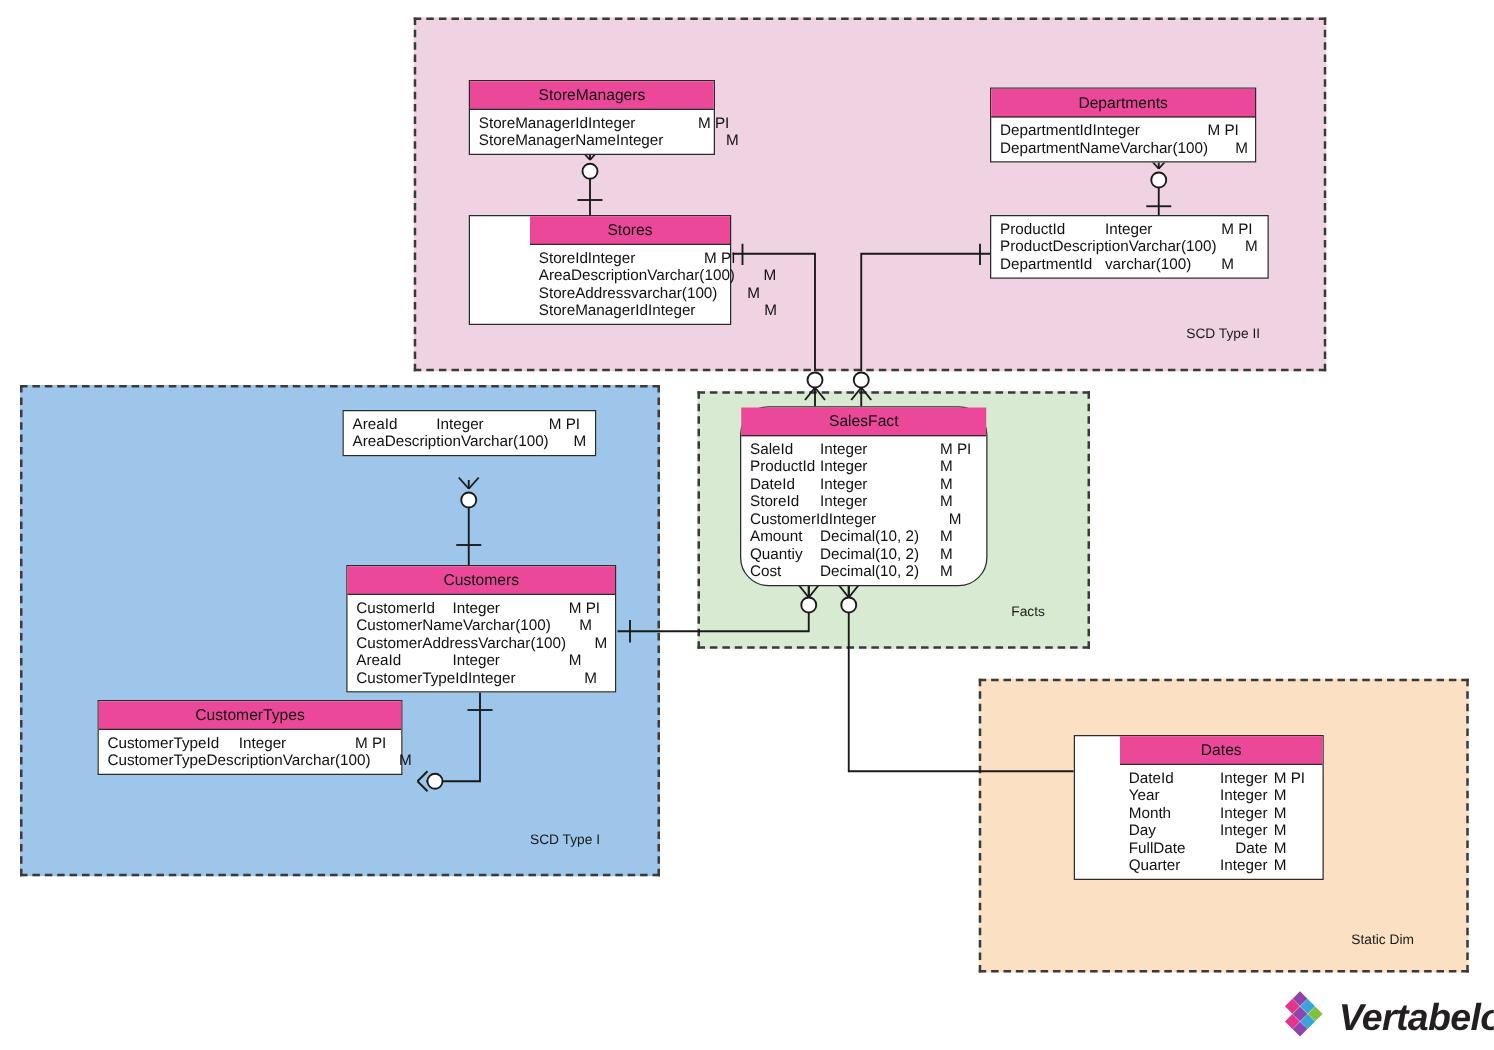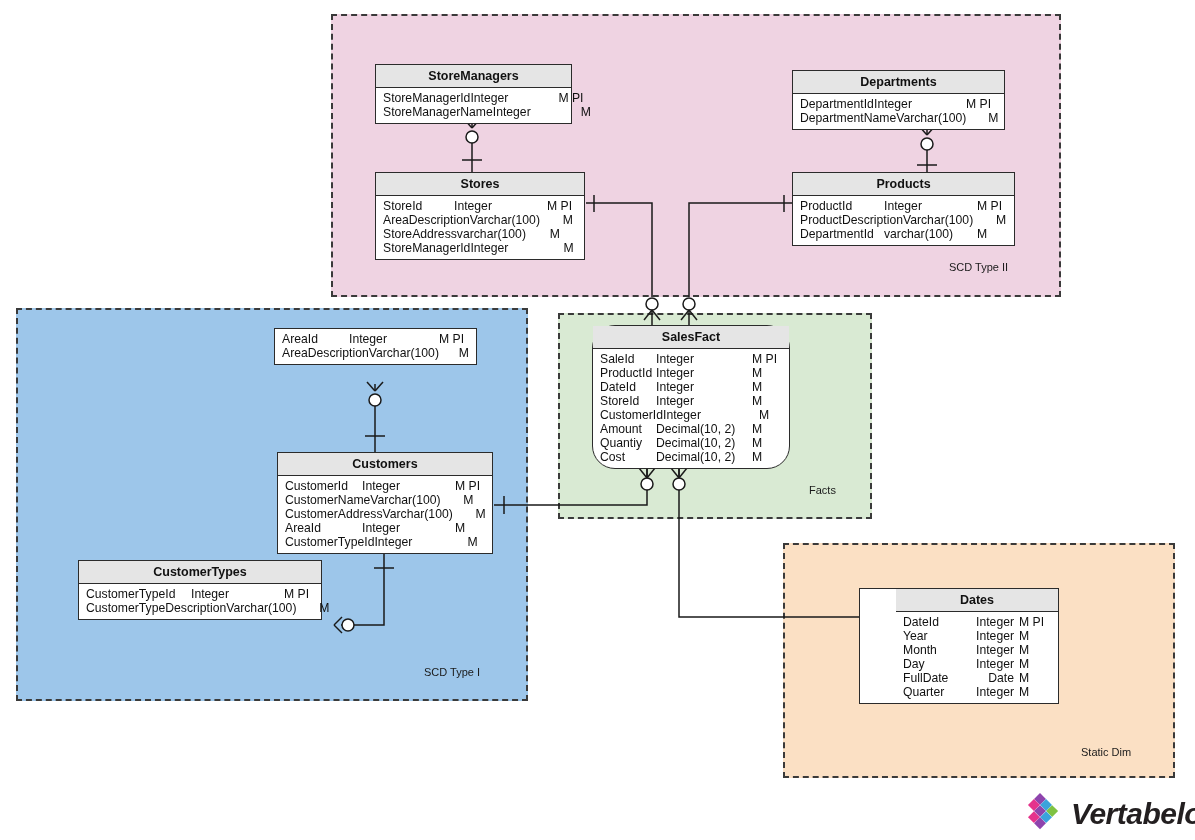--- a/index.html
+++ b/index.html
@@ -35,25 +35,25 @@
   .entity {
     position: absolute;
     background: #ffffff;
     border: 1.4px solid #2b2b2b;
     box-sizing: border-box;
     z-index: 5;
   }
   .entity-title {
     text-align: center;
     font-size: 12.5px;
-    font-weight: bold;
+    font-weight: normal;
     color: #111;
     padding: 4px 6px 4px 6px;
     border-bottom: 1.4px solid #2b2b2b;
-    background: #e5e5e5;
+    background: #ec4899;
     line-height: 1.15;
     white-space: nowrap;
   }
   .entity-body {
     padding: 3px 0 4px 0;
   }
   .attr {
     display: flex;
     align-items: baseline;
     font-size: 12.2px;
@@ -207,21 +207,21 @@
       </div>
       <div class="attr">
         <span class="nm">DepartmentName</span>
         <span class="sp"></span>
         <span class="ty" style="width:92px;">Varchar(100)</span>
         <span class="fl" style="width:31px;">M</span>
       </div>
     </div>
   </div>
 
-  <div class="entity" style="left:375px; top:172px; width:210px;">
+  <div class="entity" style="left:375px; top:172px; width:210px;padding-left:48px;">
     <div class="entity-title">Stores</div>
     <div class="entity-body">
       <div class="attr">
         <span class="nm">StoreId</span>
         <span class="sp"></span>
         <span class="ty" style="width:93px;">Integer</span>
         <span class="fl" style="width:30px;">M PI</span>
       </div>
       <div class="attr">
         <span class="nm">AreaDescription</span>
@@ -238,21 +238,20 @@
       <div class="attr">
         <span class="nm">StoreManagerId</span>
         <span class="sp"></span>
         <span class="ty" style="width:93px;">Integer</span>
         <span class="fl" style="width:30px;">M</span>
       </div>
     </div>
   </div>
 
   <div class="entity" style="left:792px; top:172px; width:223px;">
-    <div class="entity-title">Products</div>
     <div class="entity-body">
       <div class="attr">
         <span class="nm">ProductId</span>
         <span class="sp"></span>
         <span class="ty" style="width:93px;">Integer</span>
         <span class="fl" style="width:30px;">M PI</span>
       </div>
       <div class="attr">
         <span class="nm">ProductDescription</span>
         <span class="sp"></span>

